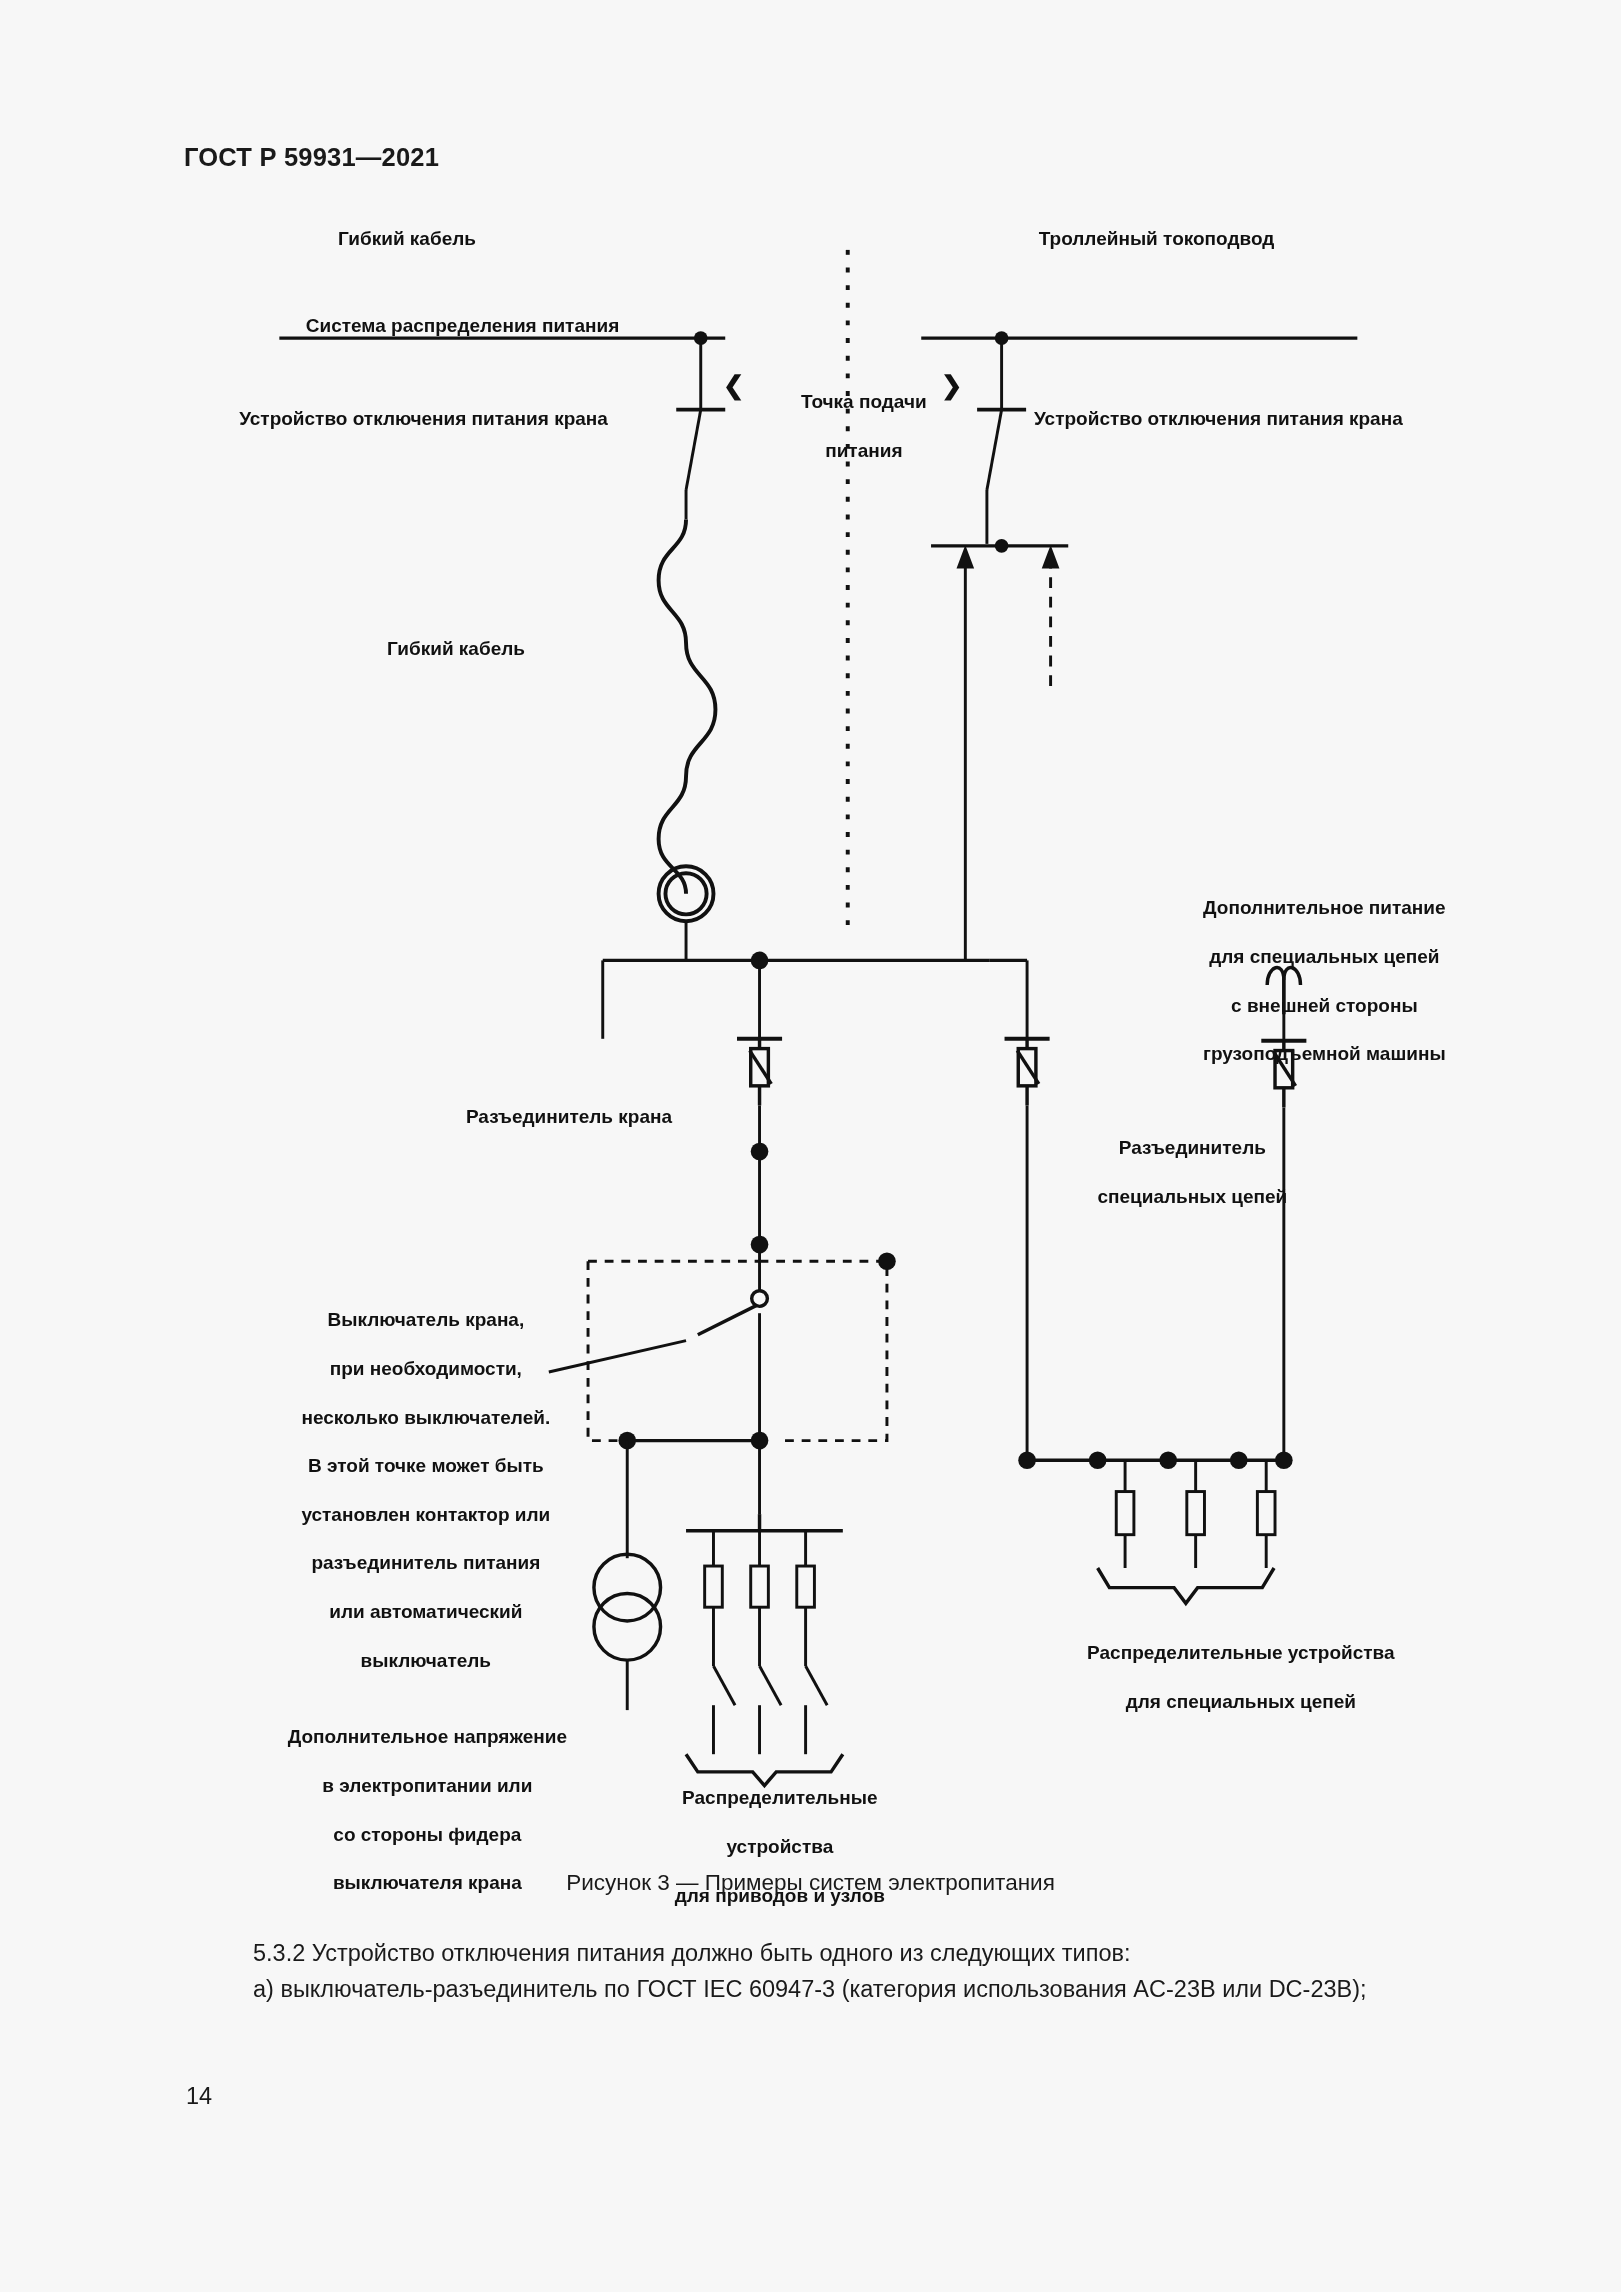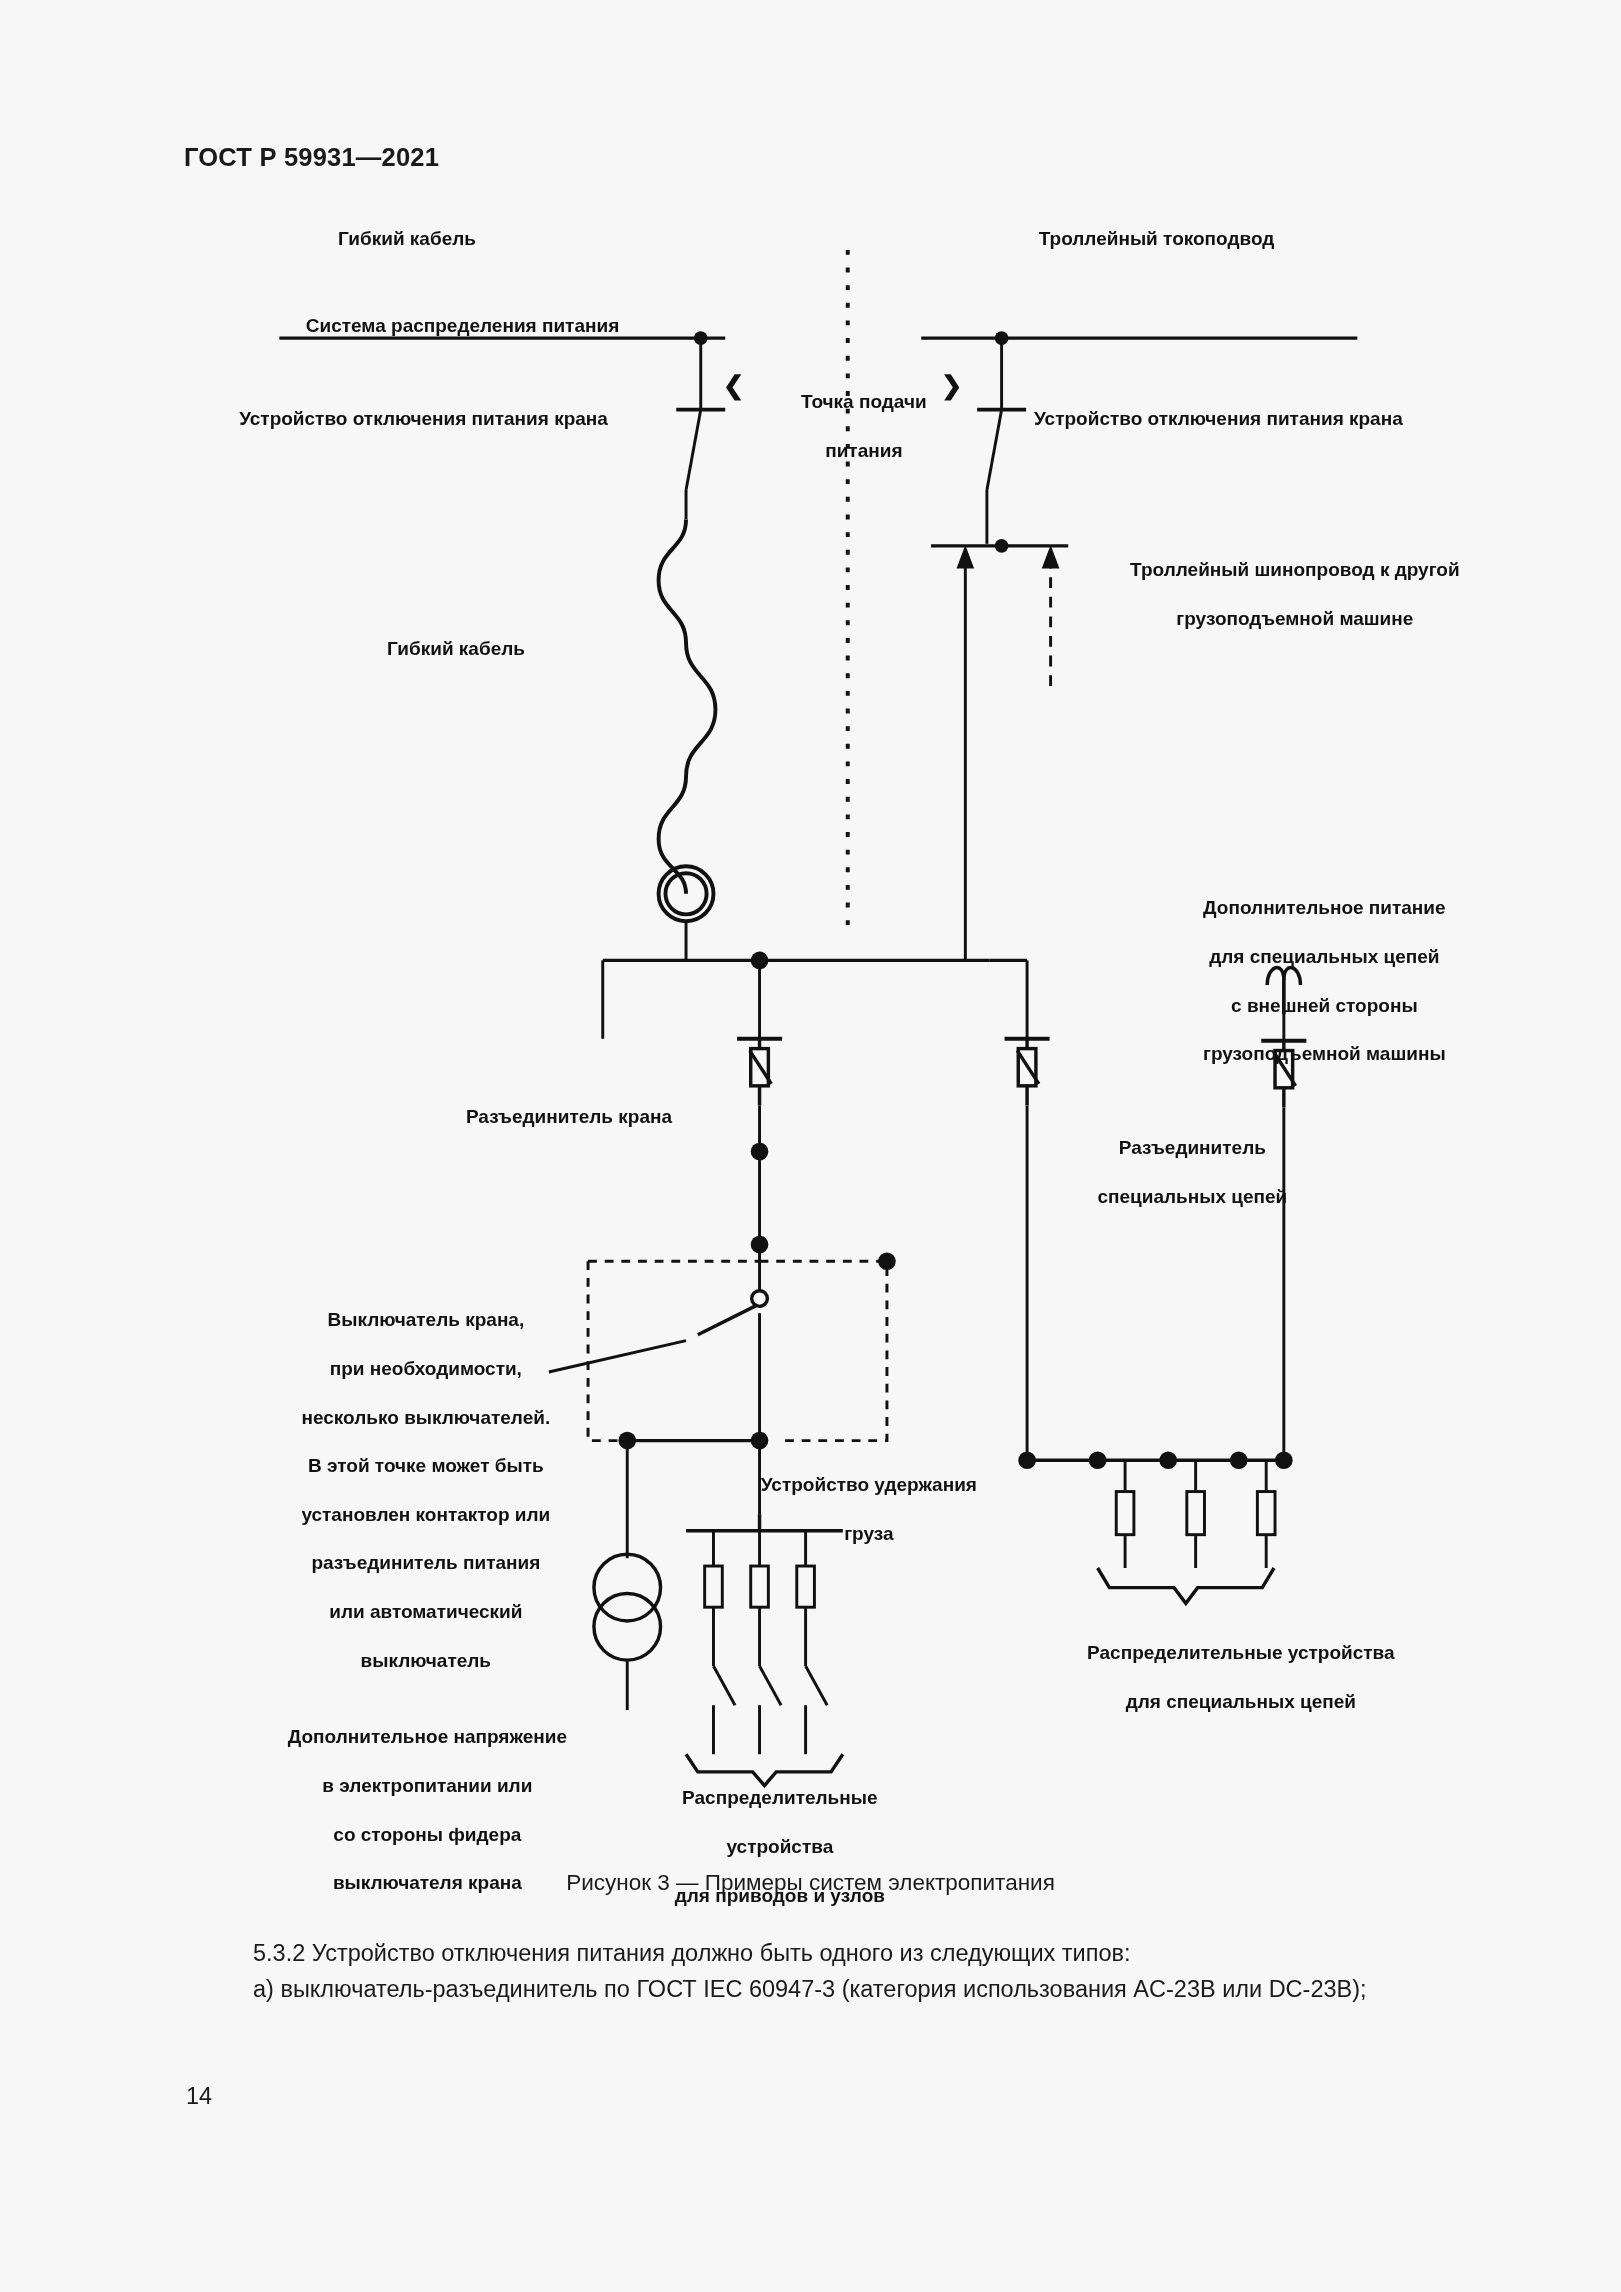--- a/index.html
+++ b/index.html
@@ -292,24 +292,20 @@
       <span>питания</span>
     </div>
 
     <div style="position:absolute; left:723px; top:370px; font-size:25.5px; font-weight:bold; color:#111;">❮</div>
     <div style="position:absolute; left:941px; top:370px; font-size:25.5px; font-weight:bold; color:#111;">❯</div>
 
     <div class="lbl r" style="left:176px; top:407px; width:495px;">Устройство отключения питания крана</div>
 
     <div class="lbl l" style="left:1034px; top:407px; width:510px;">Устройство отключения питания крана</div>
 
-    <div class="lbl c" style="left:1083px; top:534px; width:392px;">
-      <span>Троллейный шинопровод к другой</span><br>
-      <span>грузоподъемной машине</span>
-    </div>
 
     <div class="lbl r" style="left:314px; top:637px; width:284px;">Гибкий кабель</div>
 
     <div class="lbl c" style="left:1132px; top:872px; width:353px;">
       <span>Дополнительное питание</span><br>
       <span>для специальных цепей</span><br>
       <span>с внешней стороны</span><br>
       <span>грузоподъемной машины</span>
     </div>
 
@@ -324,24 +320,20 @@
       <span>разъединитель питания</span><br>
       <span>или автоматический</span><br>
       <span>выключатель</span>
     </div>
 
     <div class="lbl c" style="left:1049px; top:1112px; width:255px;">
       <span>Разъединитель</span><br>
       <span>специальных цепей</span>
     </div>
 
-    <div class="lbl c" style="left:706px; top:1449px; width:294px;">
-      <span>Устройство удержания</span><br>
-      <span>груза</span>
-    </div>
 
     <div class="lbl c" style="left:1019px; top:1617px; width:412px;">
       <span>Распределительные устройства</span><br>
       <span>для специальных цепей</span>
     </div>
 
     <div class="lbl c" style="left:230px; top:1701px; width:363px;">
       <span>Дополнительное напряжение</span><br>
       <span>в электропитании или</span><br>
       <span>со стороны фидера</span><br>

